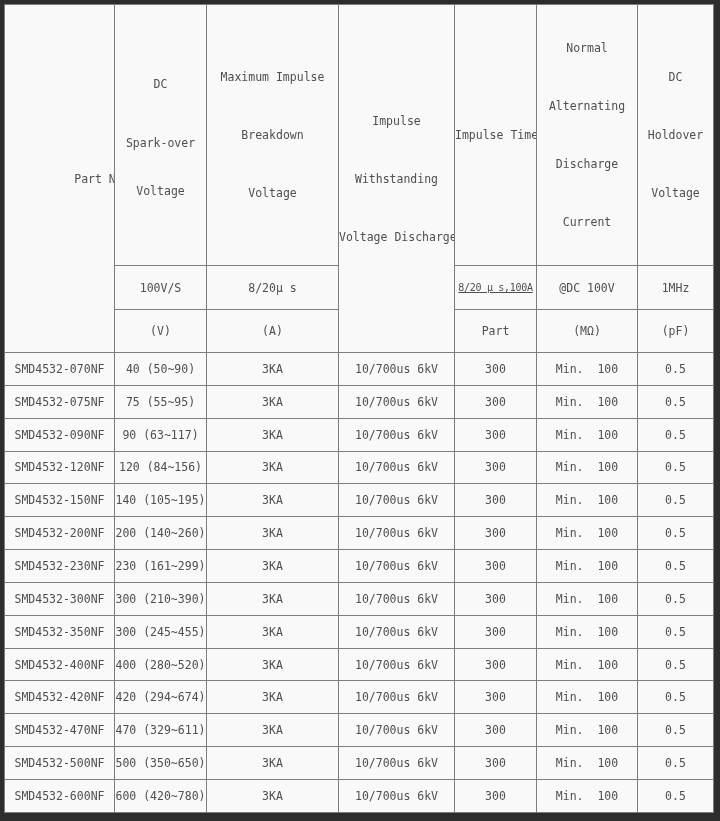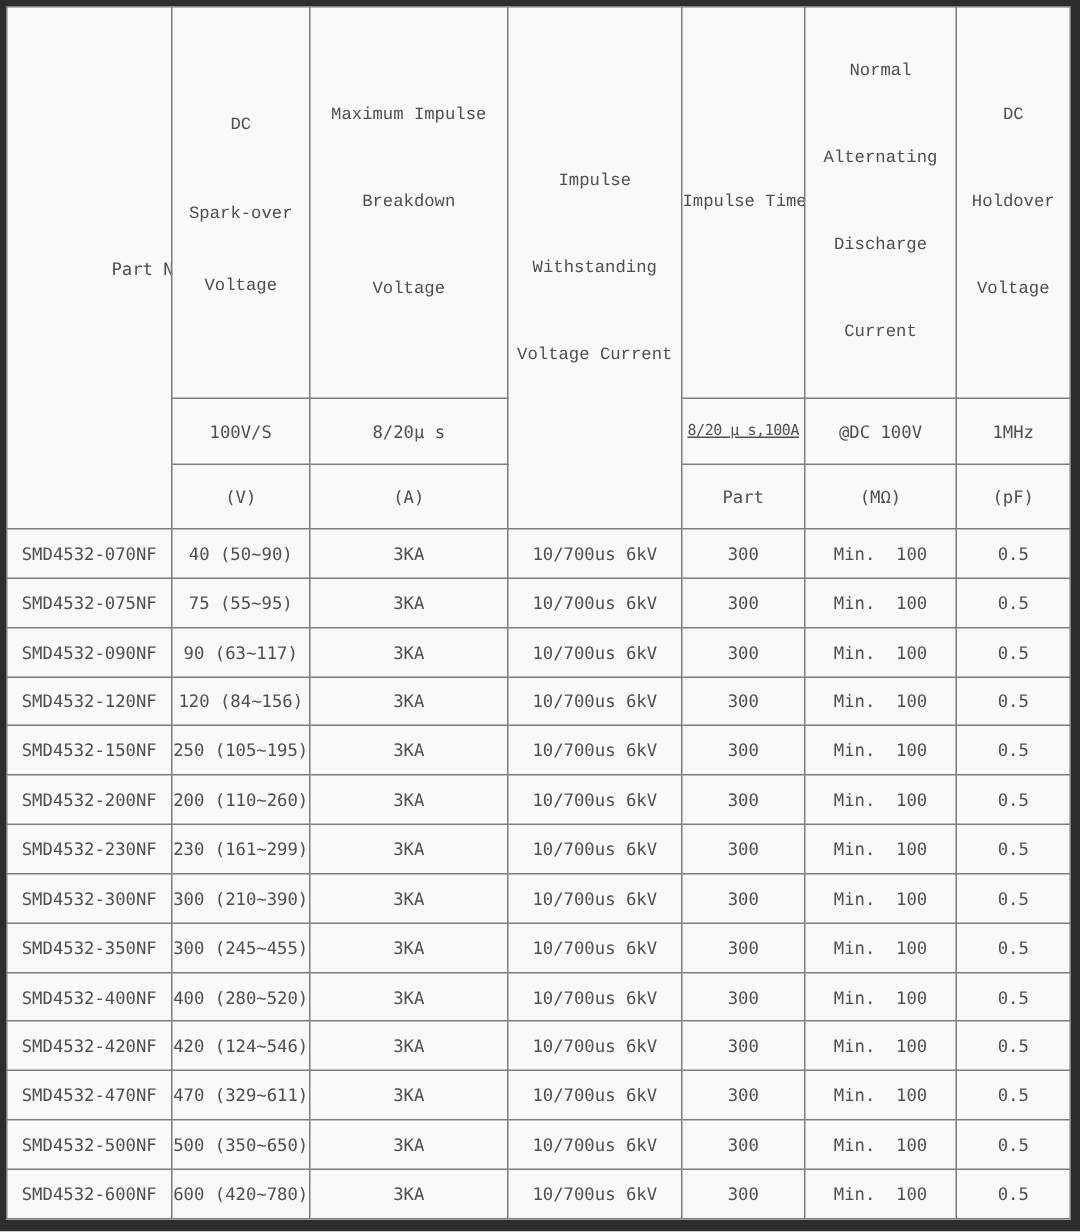--- a/index.html
+++ b/index.html
@@ -21,21 +21,21 @@
   }
   td{
     border:1px solid #7d7d7d;
     text-align:center;vertical-align:middle;
     white-space:pre;overflow:hidden;
     padding:0;
   }
   thead tr.h1{height:127px;}
   thead tr.h2{height:44px;}
   thead tr.h3{height:43px;}
-  .hline{line-height:30px;font-family:Liberation Mono, monospace;}
+  .hline{line-height:30px;}
   .col2-cell .hline:nth-child(2),
   .col2-cell .hline:nth-child(3){line-height:20px;}
   .col2-cell .hline:nth-child(1){margin-bottom:6px;}
   .cond-tight{font-size:10px;letter-spacing:-0.3px;text-decoration:underline;}
 </style>
 </head>
 <body>
 
 <div class="table-wrap">
   <table>
@@ -59,21 +59,21 @@
           <div class="hline">Voltage</div>
         </td>
         <td>
           <div class="hline">Maximum Impulse</div>
           <div class="hline">Breakdown</div>
           <div class="hline">Voltage</div>
         </td>
         <td rowspan="3">
           <div class="hline">Impulse</div>
           <div class="hline">Withstanding</div>
-          <div class="hline">Voltage Current</div>
+          <div class="hline">Voltage Discharge</div>
         </td>
         <td>
           <div class="hline">Impulse Times</div>
         </td>
         <td>
           <div class="hline">Normal</div>
           <div class="hline">Alternating</div>
           <div class="hline">Discharge</div>
           <div class="hline">Current</div>
         </td>
@@ -130,30 +130,30 @@
           <td>SMD4532-120NF</td>
           <td>120 (84~156)</td>
           <td>3KA</td>
           <td>10/700us 6kV</td>
           <td>300</td>
           <td>Min.  100</td>
           <td>0.5</td>
         </tr>
         <tr>
           <td>SMD4532-150NF</td>
-          <td>250 (105~195)</td>
+          <td>140 (105~195)</td>
           <td>3KA</td>
           <td>10/700us 6kV</td>
           <td>300</td>
           <td>Min.  100</td>
           <td>0.5</td>
         </tr>
         <tr>
           <td>SMD4532-200NF</td>
-          <td>200 (110~260)</td>
+          <td>200 (140~260)</td>
           <td>3KA</td>
           <td>10/700us 6kV</td>
           <td>300</td>
           <td>Min.  100</td>
           <td>0.5</td>
         </tr>
         <tr>
           <td>SMD4532-230NF</td>
           <td>230 (161~299)</td>
           <td>3KA</td>
@@ -184,21 +184,21 @@
           <td>SMD4532-400NF</td>
           <td>400 (280~520)</td>
           <td>3KA</td>
           <td>10/700us 6kV</td>
           <td>300</td>
           <td>Min.  100</td>
           <td>0.5</td>
         </tr>
         <tr>
           <td>SMD4532-420NF</td>
-          <td>420 (124~546)</td>
+          <td>420 (294~674)</td>
           <td>3KA</td>
           <td>10/700us 6kV</td>
           <td>300</td>
           <td>Min.  100</td>
           <td>0.5</td>
         </tr>
         <tr>
           <td>SMD4532-470NF</td>
           <td>470 (329~611)</td>
           <td>3KA</td>

